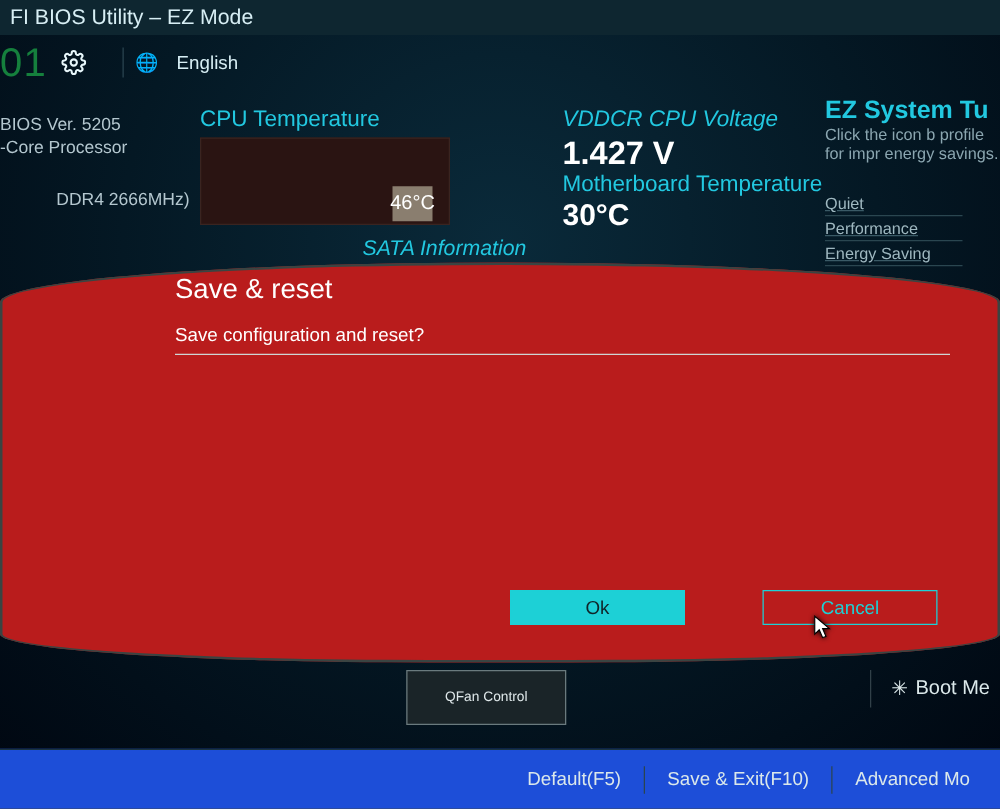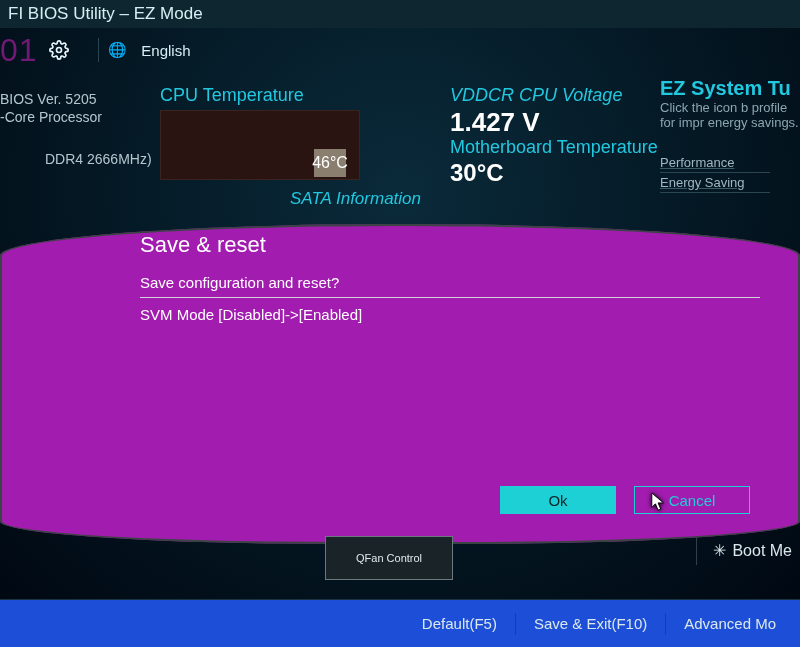--- a/index.html
+++ b/index.html
@@ -14,21 +14,21 @@
   
   .titlebar {
     position: absolute; left: 0; top: 0; right: 0; height: 28px;
     background: #0e2630; display: flex; align-items: center; padding-left: 8px;
     font-size: 17px; color: #d7eef4;
   }
   .clockrow {
     position: absolute; left: 0; top: 28px; height: 44px; display: flex; align-items: center;
     gap: 10px; padding-left: 0;
   }
-  .clock { color: #701a75; font-size: 32px; font-weight: 500; letter-spacing: 1px; }
+  .clock { color: #15803d; font-size: 32px; font-weight: 500; letter-spacing: 1px; }
   .gear { width: 22px; height: 22px; color: #e8f7fb; display: inline-flex; align-items: center; justify-content: center; font-size: 18px; }
   .globe-icn { font-size: 15px; color:#d7eef4; }
   .lang { font-size: 15px; color: #d7eef4; padding-left:4px;}
 
   
   .info {
     position: absolute; top: 75px; left: 0; right: 0; bottom: 175px;
   }
   .info .label18 { font-size: 18px; }
   .info .cpu-temp-label { position:absolute; left:160px; top:10px; }
@@ -48,34 +48,34 @@
   .info .proc      { position:absolute; left:0; top:34px; font-size:14px; }
   .info .mem       { position:absolute; left:0; top:76px; font-size:14px;padding-left:45px; }
   .info .sata      { position:absolute; left:290px; top:114px; font-size:17px;font-style:italic; }
   .info .ez-title  { position:absolute; left:660px; top:2px; font-size:20px; font-weight:600; }
   .info .ez-desc   { position:absolute; left:660px; top:26px; font-size:13px; color:#8ba6b0; line-height:1.15; width:140px; }
   .info .ez-profiles { position:absolute; left:660px; top:78px; font-size:13px; color:#9fb8c0; }
   .info .ez-profiles div { padding:2px 0; border-bottom:1px solid #2a4650; width:110px; text-decoration: underline; text-decoration-color:#3a5a66; cursor:pointer;}
 
   
   .modal {
-    position:absolute; left:0; top:224px; right:0; height:320px;
-    background:#a21caf;
+    position:absolute; left:0; top:210px; right:0; height:320px;
+    background:#b91c1c;
     border-radius: 70% 70% 60% 60% / 14% 14% 10% 10%;
     box-shadow: 0 0 0 2px #3a4442 inset;
     overflow:hidden;
   }
   .modal-inner { position:absolute; left:140px; right:40px; top:6px; bottom:10px; }
   .modal-title { font-size:22px; color:#fff; font-weight:500; margin-top:2px;}
   .modal-sub   { font-size:15px; color:#fff; margin-top:16px; padding-bottom:6px; border-bottom:1px solid #cfd5d4; }
   .modal-change{ font-size:15px; color:#fff; margin-top:8px; }
   .modal-btns  { position:absolute; right:10px; bottom:20px; display:flex; gap:18px; }
   .btn {
-    width:116px; height:28px; display:flex; align-items:center; justify-content:center;
-    font-size:15px; cursor:pointer;
+    width:140px; height:28px; display:flex; align-items:center; justify-content:center;
+    font-size:15px; cursor:pointer;margin-left:44px;
   }
   .btn-primary { background:#1dd0d6; color:#102428; border:1px solid #1dd0d6; }
   .btn-secondary { background:transparent; color:#1dd0d6; border:1px solid #1dd0d6; }
   .cursor {
     position:absolute; width:18px; height:24px; pointer-events:none;
   }
   .cursor svg { filter: drop-shadow(0 0 2px #000); }
 
   
   .midbar {
@@ -133,30 +133,30 @@
   <div class="mb-label cyan label18">Motherboard Temperature</div>
   <div class="mb-val">30°C</div>
 
   <div class="sata cyan">SATA Information</div>
 
   <div class="ez-title cyan">EZ System Tu</div>
   <div class="ez-desc">Click the icon b
 profile for impr
 energy savings.</div>
   <div class="ez-profiles">
+    <div>Quiet</div>
     <div>Performance</div>
     <div>Energy Saving</div>
   </div>
 </div>
 
 <div class="modal">
   <div class="modal-inner">
     <div class="modal-title">Save &amp; reset</div>
     <div class="modal-sub">Save configuration and reset?</div>
-    <div class="modal-change">SVM Mode [Disabled]-&gt;[Enabled]</div>
     <div class="modal-btns">
       <div class="btn btn-primary">Ok</div>
       <div class="btn btn-secondary">Cancel</div>
     </div>
   </div>
 </div>
 
 <div class="cursor" style="left:650px; top:490px;">
   <svg viewBox="0 0 20 24" width="18" height="24">
     <path d="M2 2 L2 18 L6 14 L9 21 L12 20 L9 13 L15 13 Z" fill="#fff" stroke="#000" stroke-width="1"></path>

